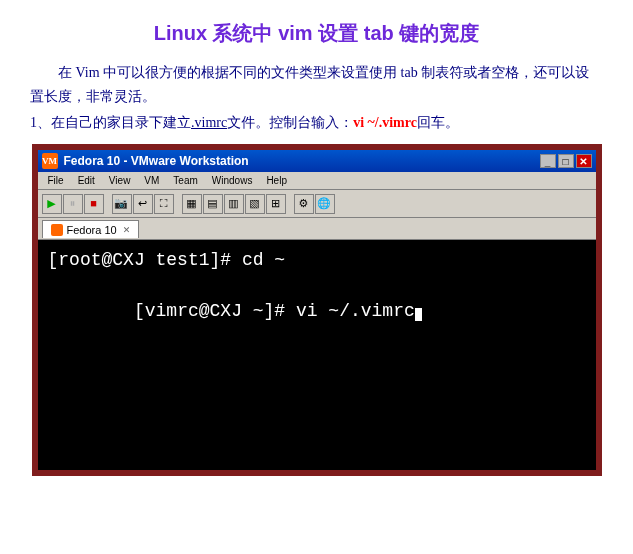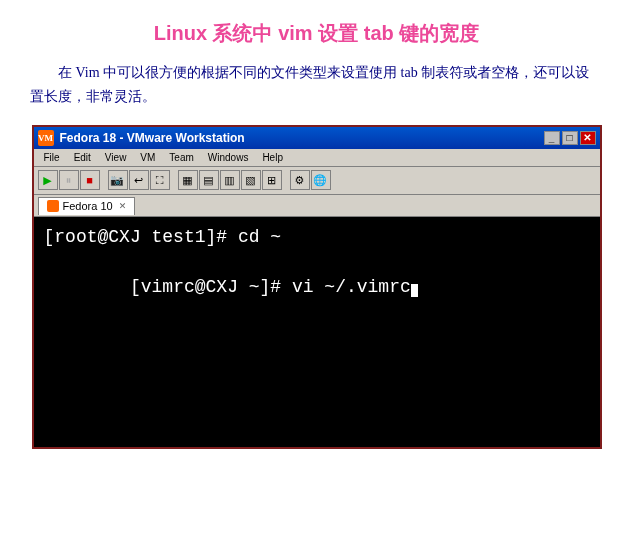--- a/index.html
+++ b/index.html
@@ -16,50 +16,50 @@
     .page-container {
       padding: 20px 30px 20px 30px;
     }
 
     .page-title {
       text-align: center;
       font-size: 20px;
       font-weight: bold;
       font-family: "SimHei", "黑体", sans-serif;
       margin-bottom: 14px;
-      color: #ec4899;
+      color: #6d28d9;
     }
 
     .intro-paragraph {
       font-size: 14px;
       line-height: 1.7;
       color: #000080;
       text-indent: 2em;
-      margin-bottom: 16px;
+      margin-bottom: 2px;
     }
 
     .step-line {
       font-size: 14px;
       line-height: 1.7;
       color: #000080;
       margin-bottom: 10px;
     }
 
     .step-line .highlight {
       color: #ff0000;
       font-weight: bold;
     }
 
     .step-line .underline {
       text-decoration: underline;
     }
 
     
     .vmware-window {
-      border: 2px solid #7f1d1d;
+      border: 6px solid #7f1d1d;
       background: #0369a1;
       width: 570px;
       margin: 0 auto;
     }
 
     .vmware-titlebar {
       background: linear-gradient(to bottom, #0055cc, #0033aa);
       display: flex;
       align-items: center;
       justify-content: space-between;
@@ -238,29 +238,32 @@
 <body>
 
 <div class="page-container">
 
   <h1 class="page-title">Linux 系统中 vim 设置 tab 键的宽度</h1>
 
   <p class="intro-paragraph">
     <span>在 Vim 中可以很方便的根据不同的文件类型来设置使用 tab 制表符或者空格，还可以设置长度，非常灵活。</span>
   </p>
 
+  <p class="step-line">
+    <span>1、在自己的家目录下建立</span><span class="underline">.vimrc</span><span>文件。控制台输入：</span><span class="highlight">vi ~/.vimrc</span><span>回车。</span>
+  </p>
 
   <div class="vmware-window">
 
     <div class="vmware-titlebar">
       <div class="vmware-title-left">
         <div class="vmware-title-icon">
           <span style="color:#fff;font-size:9px;font-weight:bold;">VM</span>
         </div>
-        <span class="vmware-title-text">Fedora 18 - VMware Workstation</span>
+        <span class="vmware-title-text">Fedora 10 - VMware Workstation</span>
       </div>
       <div class="vmware-window-controls">
         <div class="win-btn win-btn-min">_</div>
         <div class="win-btn win-btn-max">□</div>
         <div class="win-btn win-btn-close">✕</div>
       </div>
     </div>
 
     <div class="vmware-menubar">
       <span class="menu-item">File</span>

